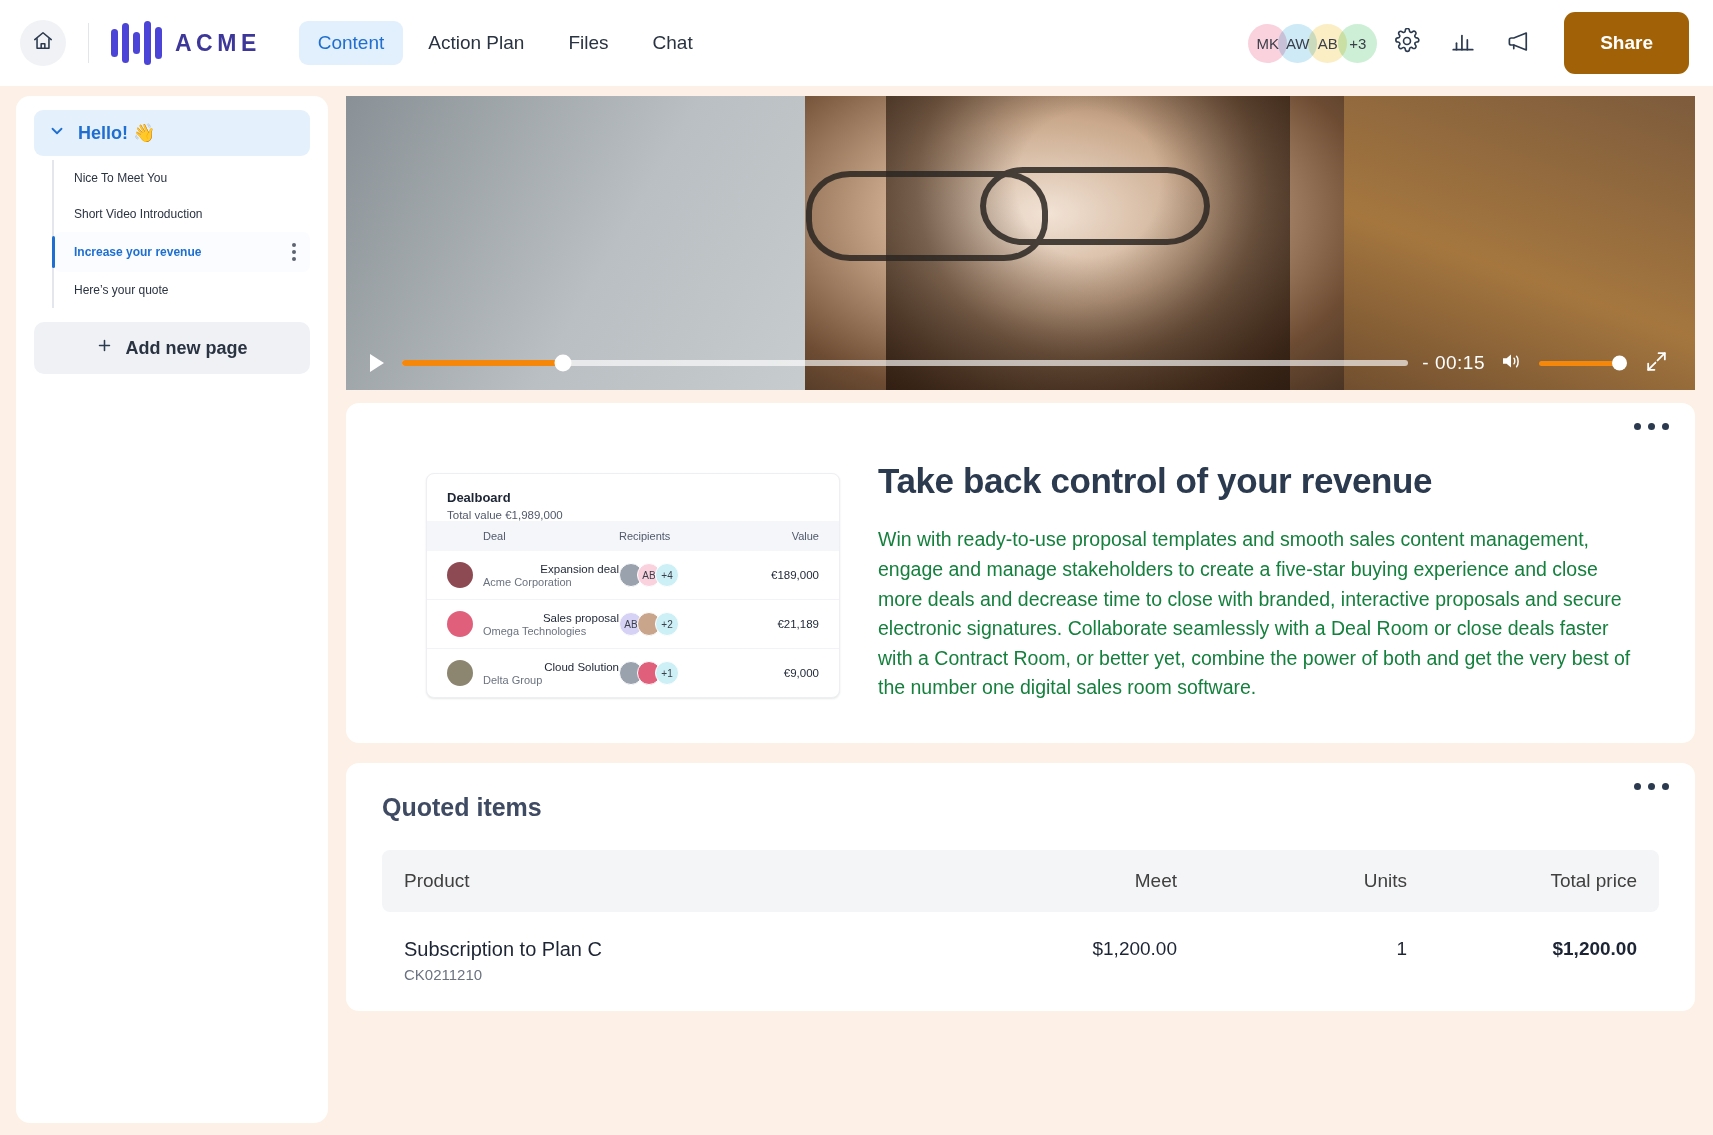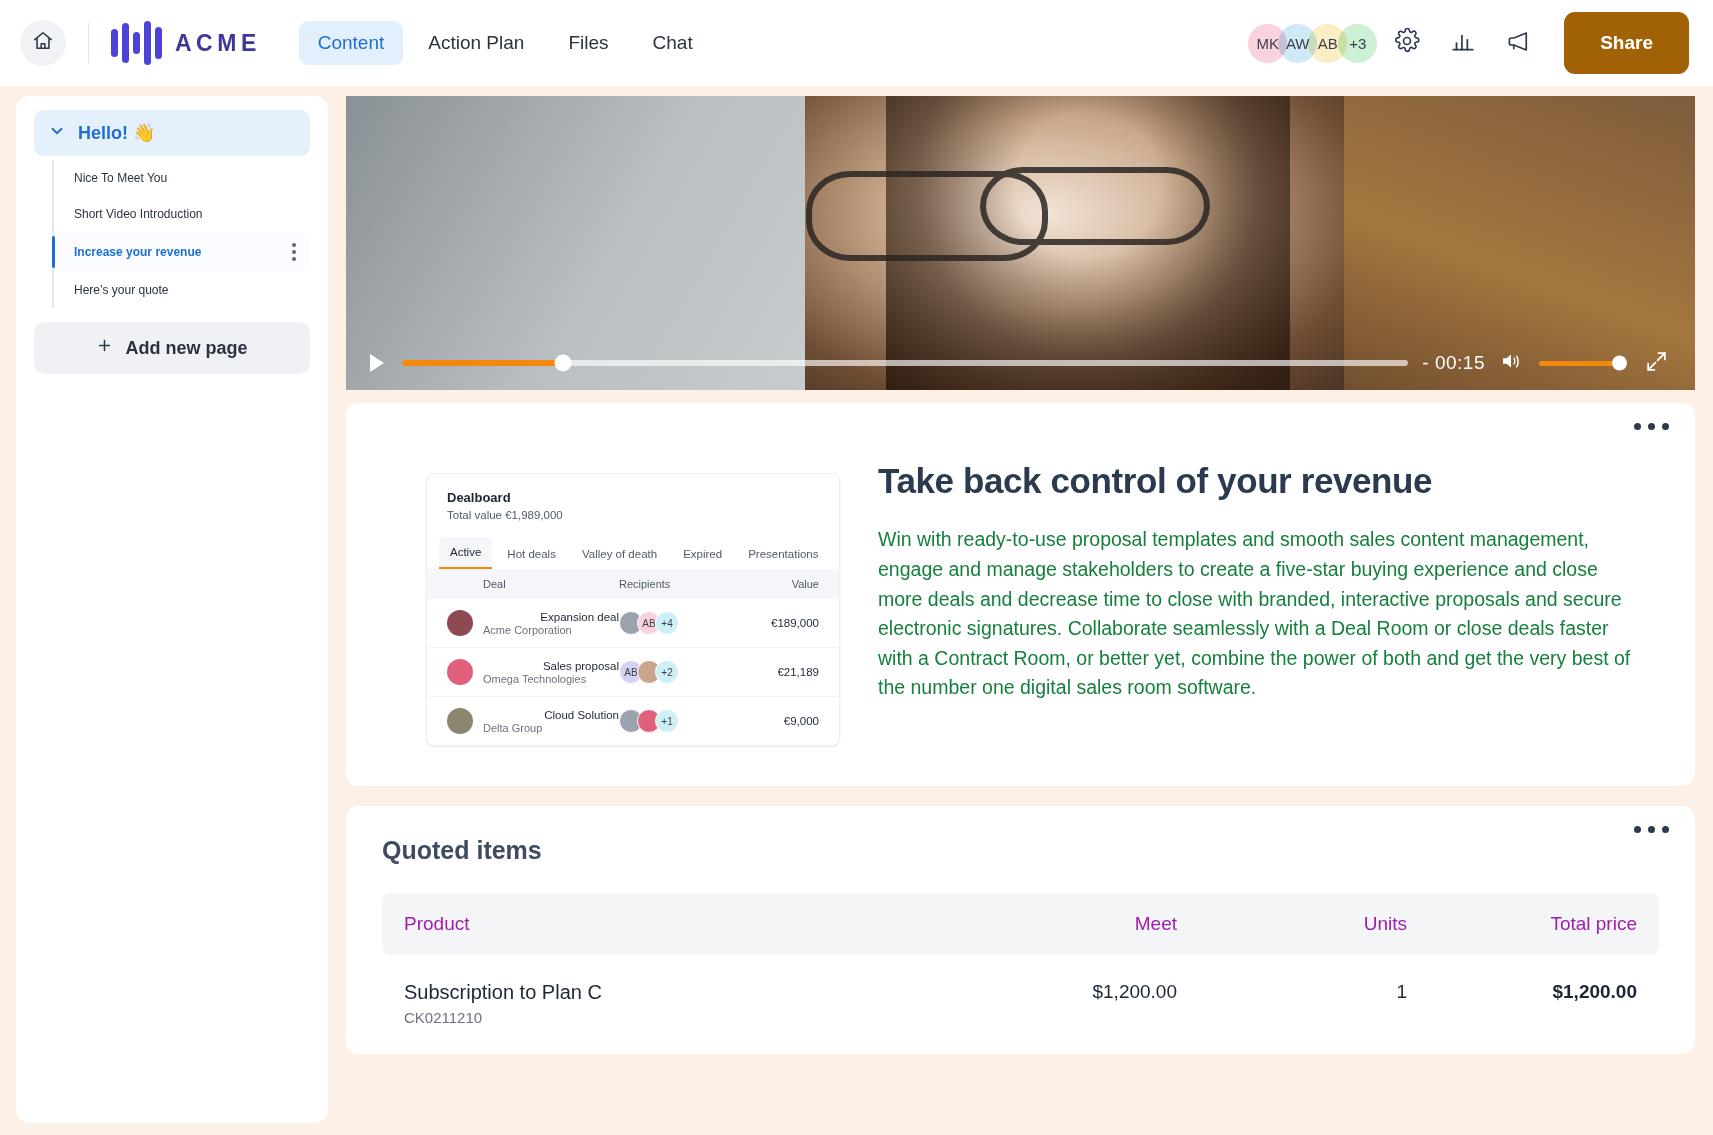--- a/index.html
+++ b/index.html
@@ -237,21 +237,21 @@
     position:relative;
     margin-top: 20px;
     background:#fff; border-radius:13px;
     padding: 30px 36px 18px 36px;
   }
   .quote-title { font-size: 25px; font-weight:bold; color:#3f4a63; }
   .q-thead {
     margin-top: 28px;
     display:flex; align-items:flex-end;
     background:#f4f5f7; border-radius: 8px;
-    padding: 20px 22px; font-size: 19px; color:#a21caf;
+    padding: 20px 22px; font-size: 19px; color:#404040;
   }
   .q-prod { flex:1; }
   .q-price { width: 210px; text-align:right; }
   .q-units { width: 230px; text-align:right; }
   .q-total { width: 230px; text-align:right; }
   .q-row { display:flex; align-items:flex-start; padding: 26px 22px 10px 22px; }
   .q-name { font-size: 20px; color:#1d2535; }
   .q-sku { font-size: 15px; color:#6b7280; margin-top: 5px; }
   .q-cell { font-size: 19px; color:#1d2535; }
   .q-cell.bold { font-weight: bold; }
@@ -423,27 +423,20 @@
           <span></span>
           <span></span>
           <span></span>
         </div>
 
       <div class="mock-col">
         <div class="mock">
           <div class="mock-title">Dealboard</div>
           <div class="mock-sub">Total value €1,989,000</div>
 
-          <div class="mock-tabs">
-            <div class="mock-tab active">Active</div>
-            <div class="mock-tab">Hot deals</div>
-            <div class="mock-tab">Valley of death</div>
-            <div class="mock-tab">Expired</div>
-            <div class="mock-tab">Presentations</div>
-          </div>
 
           <div class="mock-thead">
             <div class="mt-deal">Deal</div>
             <div class="mt-rec">Recipients</div>
             <div class="mt-val">Value</div>
           </div>
 
           <div class="mock-row">
             <div class="m-ava" style="background:#8e4a52"></div>
             <div class="m-deal">

